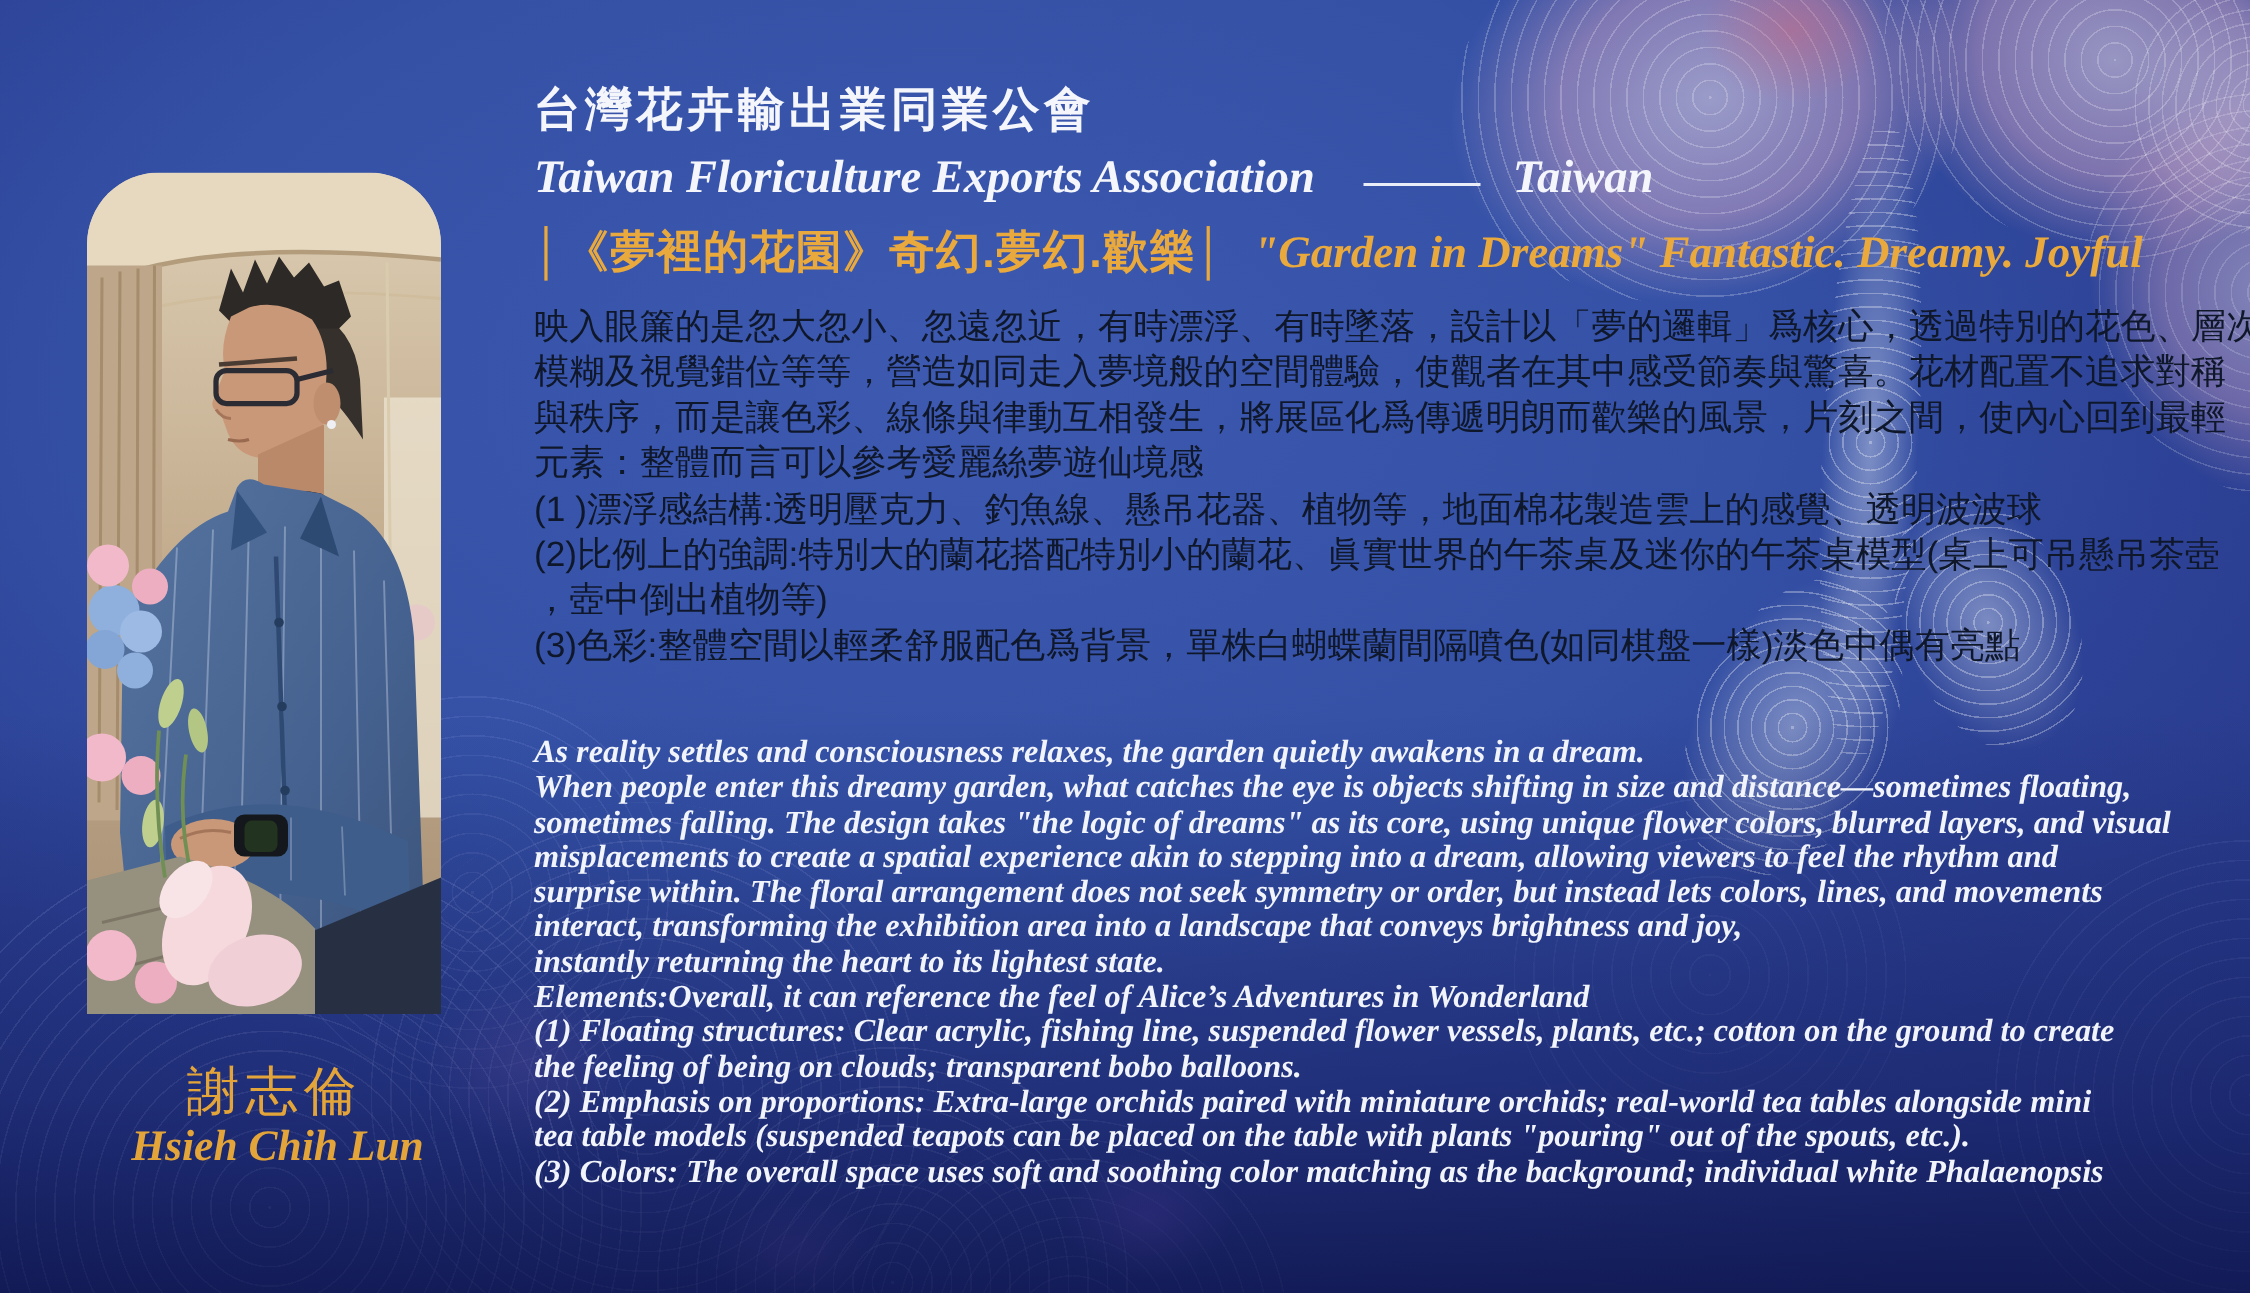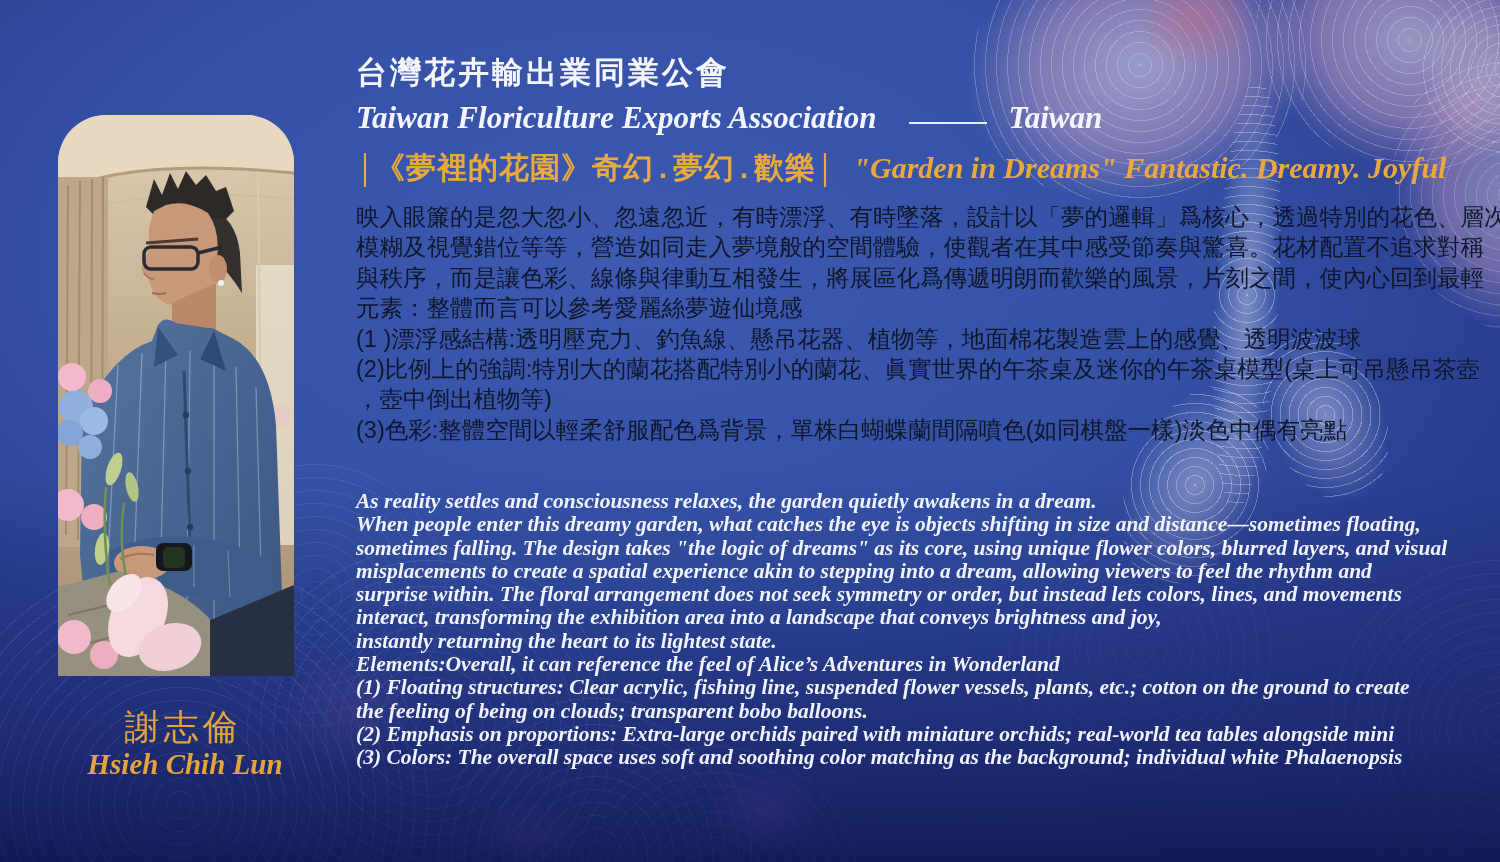--- a/index.html
+++ b/index.html
@@ -55,21 +55,21 @@
   .name-en{position:absolute;left:40px;top:748px;width:290px;text-align:center;
     color:#e3a439;font-size:29px;font-weight:bold;font-style:italic;
     font-family:"Liberation Serif",serif;}
   
   .col{position:absolute;left:356px;}
   .org-zh{top:52px;color:#f4f6fc;font-size:31px;font-weight:bold;letter-spacing:3px;white-space:nowrap;}
   .org-en-row{top:100px;display:flex;align-items:center;white-space:nowrap;
     color:#f4f6fc;font-size:31px;font-weight:bold;font-style:italic;font-family:"Liberation Serif",serif;}
   .rule{display:inline-block;width:78px;height:2px;background:#e9edf7;margin:10px 22px 0 32px;}
   .theme-row{top:148px;white-space:nowrap;font-size:30px;color:#e9a93c;}
-  .theme-zh{font-weight:bold;letter-spacing:1px;font-family:Liberation Mono, monospace;}
+  .theme-zh{font-weight:bold;letter-spacing:1px;font-family:Liberation Sans, sans-serif;}
   .theme-en{font-weight:bold;font-style:italic;font-family:"Liberation Serif",serif;margin-left:10px;}
   
   .zh-body{top:202px;color:#0f172a;font-size:23.5px;line-height:30.4px;white-space:nowrap;}
   .en-body{top:490px;color:#f1f4fb;font-size:21.5px;line-height:23.3px;white-space:nowrap;
     font-family:"Liberation Serif",serif;font-weight:bold;font-style:italic;}
 </style>
 </head>
 <body>
 
 <div class="stage">
@@ -223,16 +223,17 @@
     <div>When people enter this dreamy garden, what catches the eye is objects shifting in size and distance—sometimes floating,</div>
     <div>sometimes falling. The design takes "the logic of dreams" as its core, using unique flower colors, blurred layers, and visual</div>
     <div>misplacements to create a spatial experience akin to stepping into a dream, allowing viewers to feel the rhythm and</div>
     <div>surprise within. The floral arrangement does not seek symmetry or order, but instead lets colors, lines, and movements</div>
     <div>interact, transforming the exhibition area into a landscape that conveys brightness and joy,</div>
     <div>instantly returning the heart to its lightest state.</div>
     <div>Elements:Overall, it can reference the feel of Alice’s Adventures in Wonderland</div>
     <div>(1) Floating structures: Clear acrylic, fishing line, suspended flower vessels, plants, etc.; cotton on the ground to create</div>
     <div>the feeling of being on clouds; transparent bobo balloons.</div>
     <div>(2) Emphasis on proportions: Extra-large orchids paired with miniature orchids; real-world tea tables alongside mini</div>
+    <div>tea table models (suspended teapots can be placed on the table with plants "pouring" out of the spouts, etc.).</div>
     <div>(3) Colors: The overall space uses soft and soothing color matching as the background; individual white Phalaenopsis</div>
   </div>
 
 </div>
 
 </body></html>

